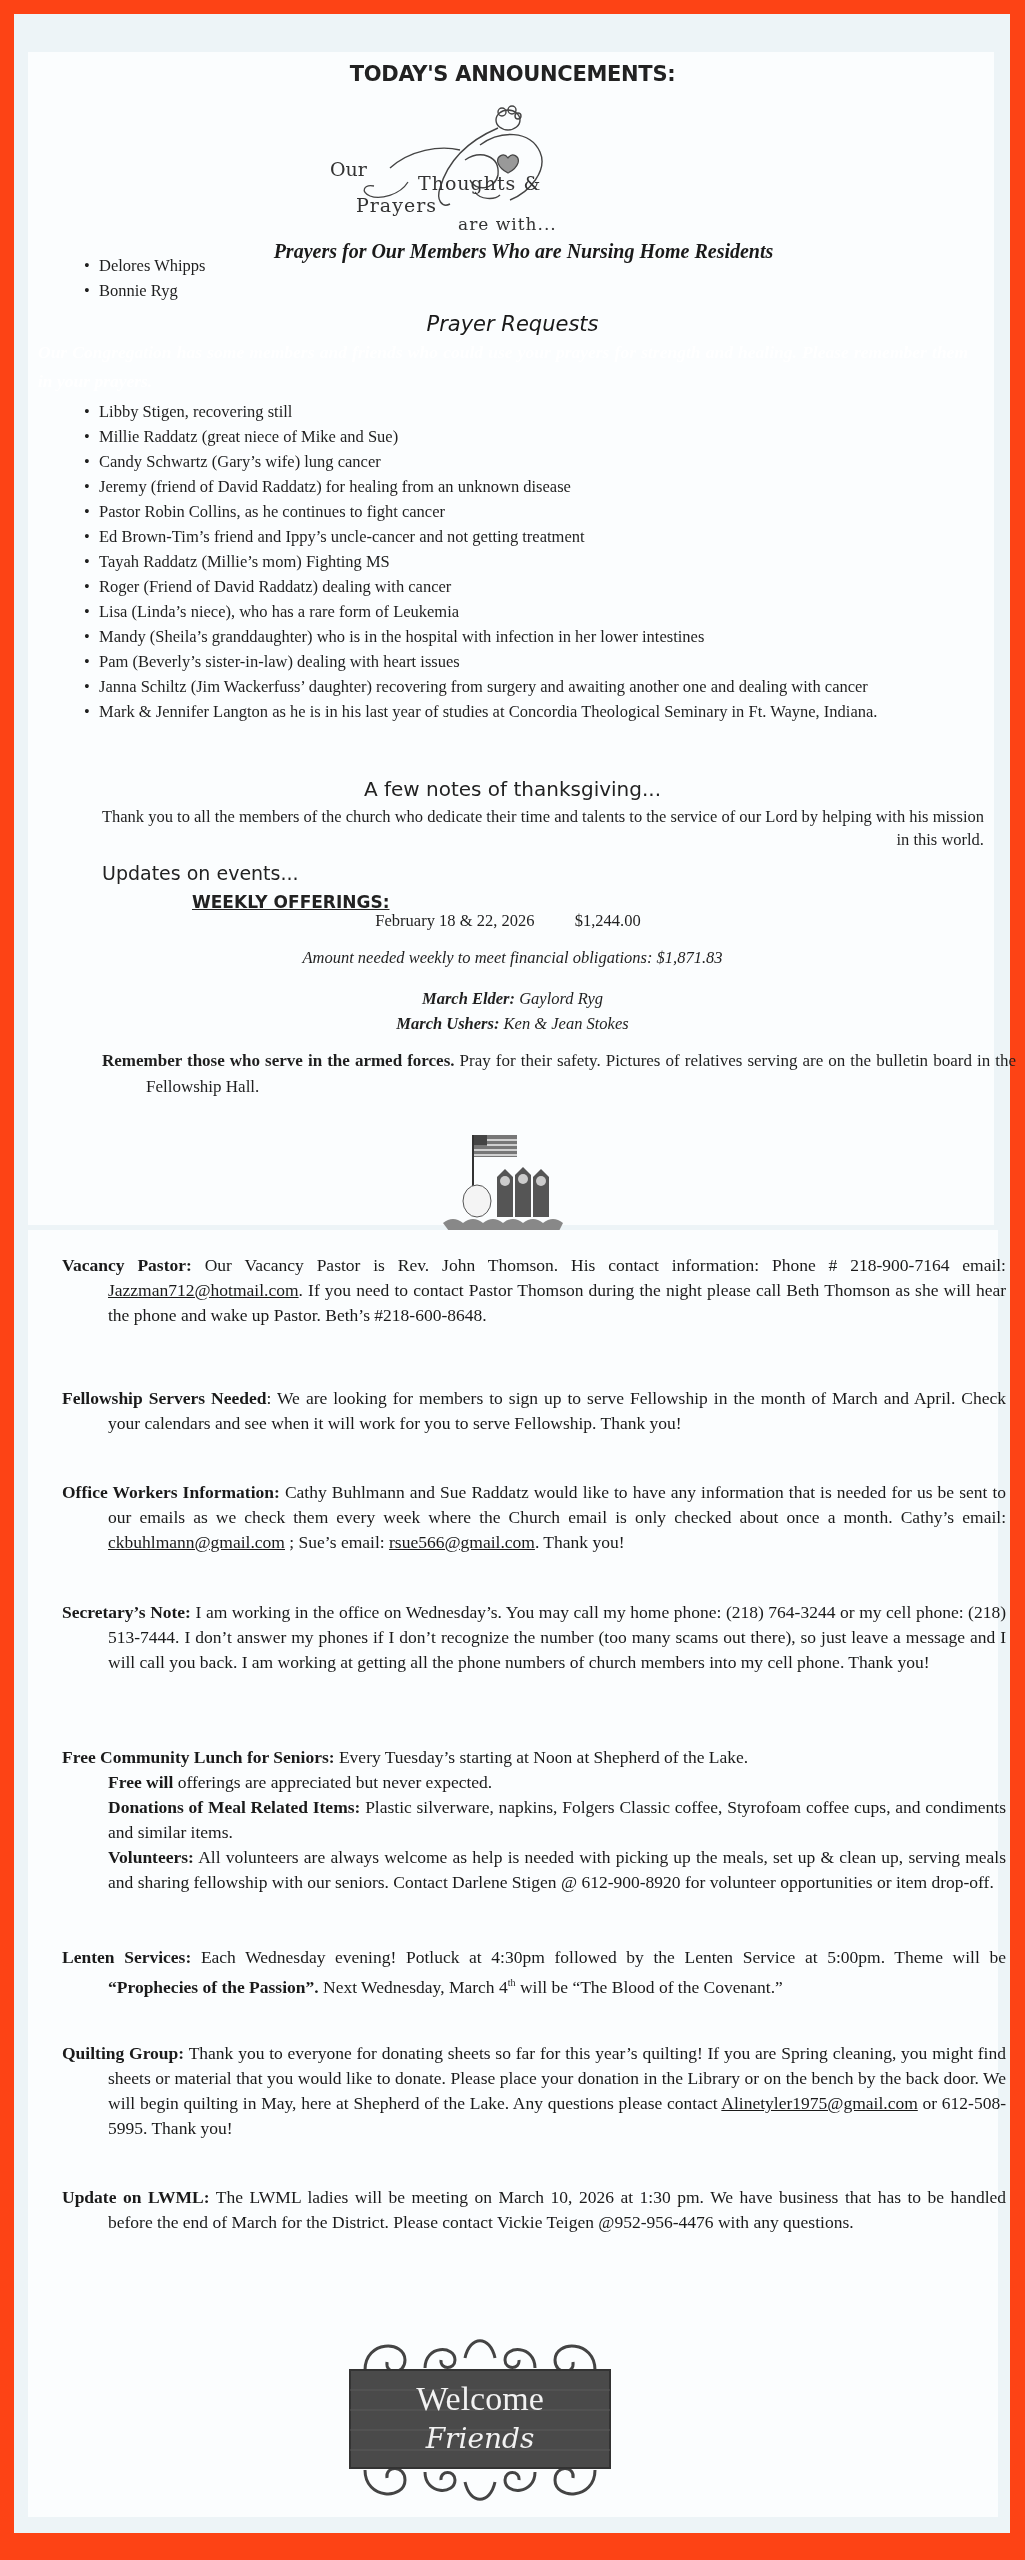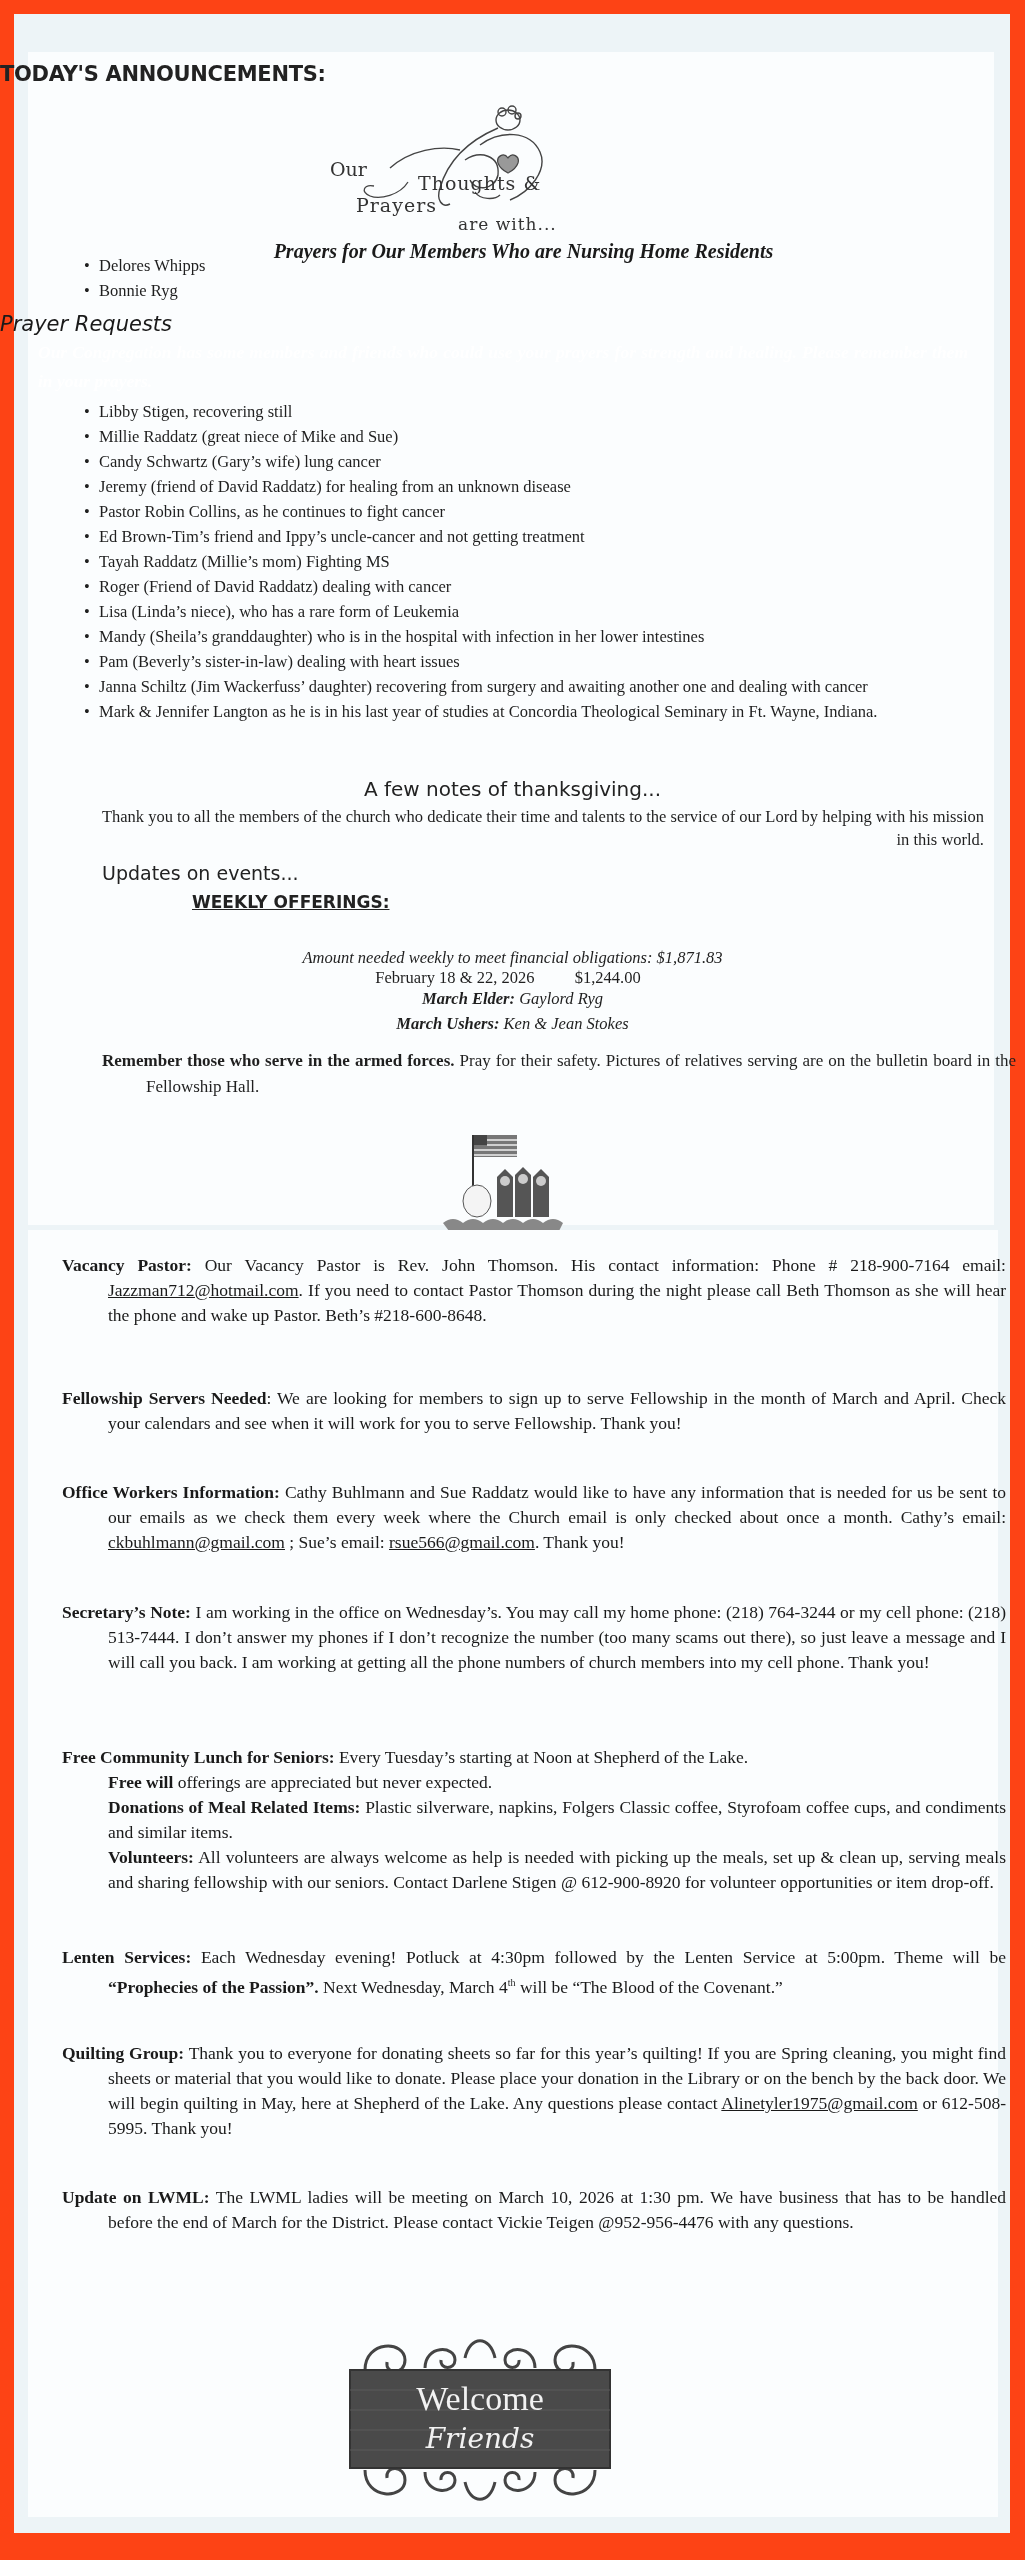--- a/index.html
+++ b/index.html
@@ -16,38 +16,38 @@
     width: 996px; height: 2519px;
     background: #edf4f7;
   }
   .page {
     position: absolute; background: #fbfdfe;
   }
   .page1 { left: 28px; top: 52px; width: 966px; height: 1173px; }
   .page2 { left: 28px; top: 1230px; width: 970px; height: 1287px; }
 
   .title {
-    position: absolute; left: 0; width: 100%; text-align: left;
+    position: absolute; left: 0; width: 100%; text-align: center;
     font-family: "DejaVu Sans", sans-serif; font-weight: bold;
     font-size: 21px; letter-spacing: -0.3px; color: #222;
   }
   .logo-block { position: absolute; left: 330px; top: 100px; width: 310px; height: 135px; }
   .logo-block svg { position: absolute; left: 0; top: 0; }
   .tp-our { position: absolute; left: 0; top: 58px; font-family: "DejaVu Serif", serif; font-size: 19px; color:#333; }
   .tp-thoughts { position: absolute; left: 88px; top: 72px; font-family: "DejaVu Serif", serif; font-size: 19px; color:#333; letter-spacing:1px;}
   .tp-prayers { position: absolute; left: 26px; top: 94px; font-family: "DejaVu Serif", serif; font-size: 19px; color:#333; letter-spacing:1px;}
   .tp-with { position: absolute; left: 128px; top: 114px; font-family: "DejaVu Serif", serif; font-size: 17px; color:#333; letter-spacing:1px;}
 
   .sec-heading-italic {
     position: absolute; left: 0; width: 100%; text-align: center;
     font-family: "Liberation Serif", serif; font-style: italic; font-weight: bold;
     font-size: 20px; color: #1a1a1a;
   }
   .sans-heading {
-    position: absolute; left: 0; width: 100%; text-align: left;
+    position: absolute; left: 0; width: 100%; text-align: center;
     font-family: "DejaVu Sans", sans-serif; font-style: italic;
     font-size: 21px; color: #1a1a1a;
   }
   ul.bullets { list-style: none; margin: 0; padding: 0; position: absolute; }
   ul.bullets li {
     font-size: 16.5px; line-height: 25px; padding-left: 15px; text-indent: -15px;
     color: #1f1f1f;
   }
   ul.bullets li .dot { display: inline-block; width: 15px; text-indent: 0; }
   .intro-italic {
@@ -138,21 +138,21 @@
   <li><span class="dot">•</span><span>Janna Schiltz (Jim Wackerfuss’ daughter) recovering from surgery and awaiting another one and dealing with cancer</span></li>
   <li><span class="dot">•</span><span>Mark &amp; Jennifer Langton as he is in his last year of studies at Concordia Theological Seminary in Ft. Wayne, Indiana.</span></li>
 </ul>
 
 <div class="thanks-h" style="top:777px;">A few notes of thanksgiving...</div>
 <div class="para hang" style="left:100px; top:805px; width:840px;text-align:right;">Thank you to all the members of the church who dedicate their time and talents to the service of our Lord by helping with his mission in this world.</div>
 
 <div class="updates-h" style="top:862px;">Updates on events...</div>
 <div class="weekly-h" style="top:892px;">WEEKLY OFFERINGS:</div>
 
-<div class="para centered" style="left:0; width:1016px; top:966px;">
+<div class="para centered" style="left:0; width:1016px; top:909px;">
   <span>February 18 &amp; 22, 2026</span>
   <span style="display:inline-block;width:32px"></span>
   <span>$1,244.00</span>
 </div>
 <div class="para centered" style="left:0; width:1025px; top:946px; font-style:italic;">
   <span>Amount needed weekly to meet financial obligations:</span>
   <span>$1,871.83</span>
 </div>
 
 <div class="para centered" style="left:0; width:1025px; top:987px; font-style:italic;">

